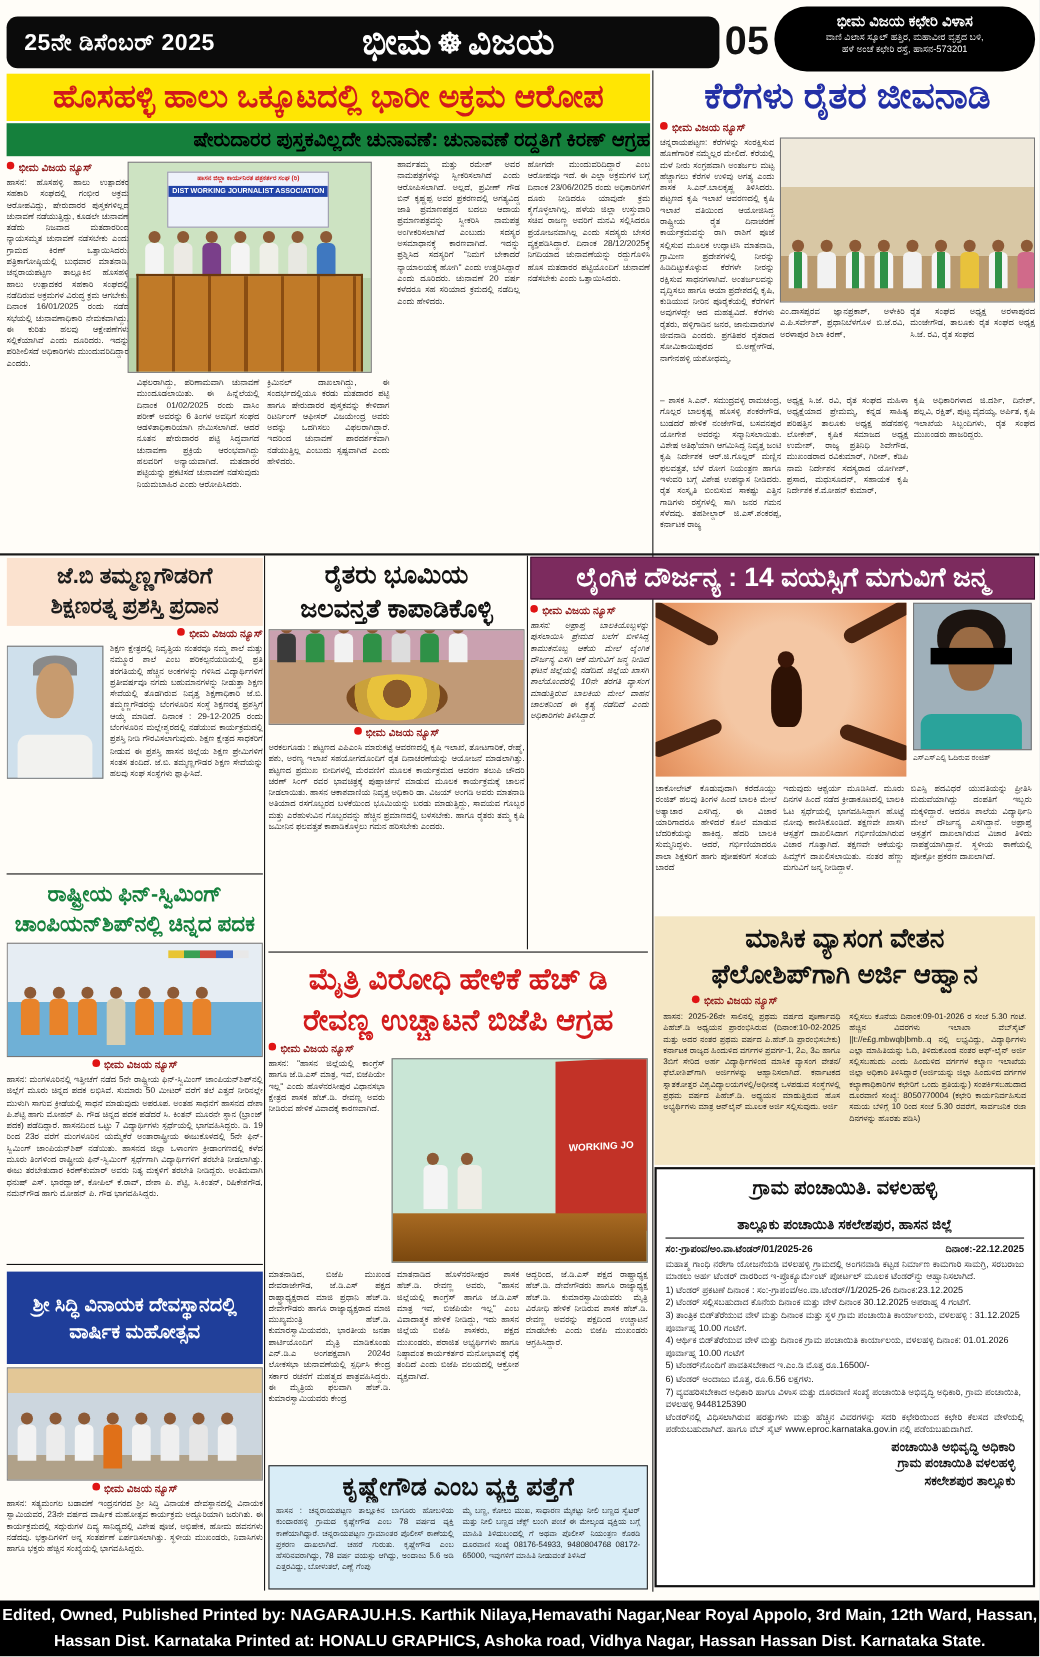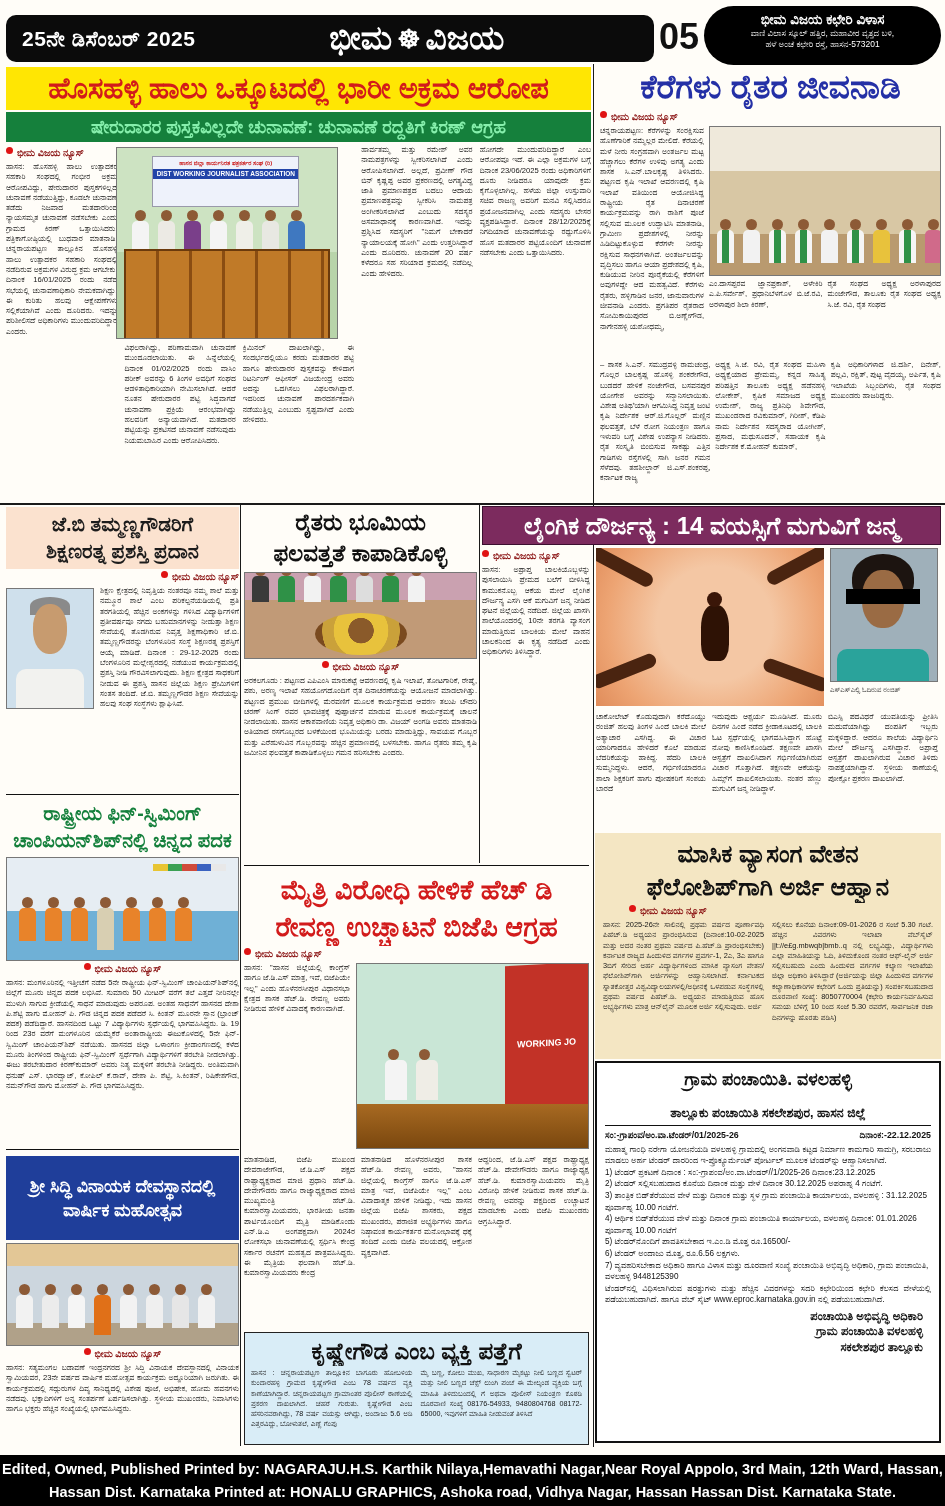--- a/index.html
+++ b/index.html
@@ -16,22 +16,22 @@
   .wheel{font-size:26px;line-height:26px;}
   .pagenum{left:654px;top:14px;width:50px;height:46px;font-size:36px;font-weight:bold;
         display:flex;align-items:center;justify-content:center;color:#111;}
   .office{left:704px;top:6px;width:237px;height:59px;background:#000;border-radius:30px;
         color:#fff;text-align:center;padding-top:6px;box-sizing:border-box;}
   .office .t{font-size:13.5px;font-weight:bold;}
   .office .l{font-size:8.5px;line-height:11px;}
   
   .lead-head{left:6px;top:67px;width:585px;height:43px;background:#ffe603;color:#d21b1b;
         font-size:29px;font-weight:bold;text-align:center;line-height:43px;white-space:nowrap;overflow:hidden;}
-  .lead-sub{left:6px;top:112px;width:585px;height:30px;background:#15803c;color:#86efac;
-        font-size:18px;font-weight:bold;text-align:center;line-height:30px;white-space:nowrap;overflow:hidden;}
+  .lead-sub{left:6px;top:112px;width:585px;height:30px;background:#15803c;color:#000000;
+        font-size:18px;font-weight:bold;text-align:right;line-height:30px;white-space:nowrap;overflow:hidden;}
   .lead-body{left:6px;top:145px;width:585px;height:357px;display:flex;gap:7px;}
   .bcol{flex:1;overflow:hidden;}
   .btext{font-size:7.6px;line-height:10.3px;text-align:justify;color:#141414;}
   .under-photo{padding-top:198px;}
   .byline{display:flex;align-items:flex-start;gap:4px;font-size:9.5px;font-weight:bold;color:#8c1515;
         margin:2px 0 3px 0;white-space:nowrap;}
   .byline .dot{width:7px;height:7px;border-radius:50%;background:#e01414;flex:none;}
   .byline.center{justify-content:center;} .byline.right{justify-content:flex-end;}
   
   .photo{position:relative;overflow:hidden;border:1px solid #777;box-sizing:border-box;}
@@ -250,21 +250,21 @@
     <div class="byline center">
         <span class="dot"></span>
         <span>ಭೀಮ ವಿಜಯ ನ್ಯೂಸ್</span>
       </div>
     <div class="btext" style="height:128px;">ಹಾಸನ: ಸತ್ಯಮಂಗಲ ಬಡಾವಣೆ ಇಂದ್ರನಗರದ ಶ್ರೀ ಸಿದ್ಧಿ ವಿನಾಯಕ ದೇವಸ್ಥಾನದಲ್ಲಿ ವಿನಾಯಕ ಸ್ವಾಮಿಯವರ, 23ನೇ ವರ್ಷದ ವಾರ್ಷಿಕ ಮಹೋತ್ಸವ ಕಾರ್ಯಕ್ರಮ ಅದ್ದೂರಿಯಾಗಿ ಜರುಗಿತು. ಈ ಕಾರ್ಯಕ್ರಮದಲ್ಲಿ ಸದ್ಗುರುಗಳ ದಿವ್ಯ ಸಾನಿಧ್ಯದಲ್ಲಿ ವಿಶೇಷ ಪೂಜೆ, ಅಭಿಷೇಕ, ಹೋಮ ಹವನಗಳು ನಡೆದವು. ಭಕ್ತಾದಿಗಳಿಗೆ ಅನ್ನ ಸಂತರ್ಪಣೆ ಏರ್ಪಡಿಸಲಾಗಿತ್ತು. ಸ್ಥಳೀಯ ಮುಖಂಡರು, ನಿವಾಸಿಗಳು ಹಾಗೂ ಭಕ್ತರು ಹೆಚ್ಚಿನ ಸಂಖ್ಯೆಯಲ್ಲಿ ಭಾಗವಹಿಸಿದ್ದರು.</div>
   </div>
 
   <div class="abs" style="left:244px;top:507px;width:233px;height:356px;overflow:hidden;">
     <div class="hl ryt-hl" style="white-space:normal;">
       <div>ರೈತರು ಭೂಮಿಯ</div>
-      <div>ಫಲವತ್ತತೆ ಕಾಪಾಡಿಕೊಳ್ಳಿ</div>
+      <div>ಜಲವನ್ತತೆ ಕಾಪಾಡಿಕೊಳ್ಳಿ</div>
     </div>
     <div class="photo" style="width:100%;height:87px;margin-top:3px;background:linear-gradient(180deg,#caa1b0 0 32%,#c19a77 32% 100%);box-sizing:border-box;">
       <div class="people" style="left:3%;top:4%;">
         <i class="fig" style="background:#3a3a3a;height:26px"></i>
           <i class="fig" style="background:#2f9147;height:26px"></i>
         <i class="fig" style="background:#f2f2f2;height:26px"></i>
           <i class="fig" style="background:#2f9147;height:26px"></i>
         <i class="fig" style="background:#ddd;height:26px"></i>
           <i class="fig" style="background:#2f9147;height:26px"></i>
         <i class="fig" style="background:#f2f2f2;height:26px"></i>
@@ -279,21 +279,21 @@
   </div>
 
   <div class="abs" style="left:482px;top:506px;width:459px;height:326px;overflow:hidden;">
     <div class="hl sex-hl">ಲೈಂಗಿಕ ದೌರ್ಜನ್ಯ : 14 ವಯಸ್ಸಿಗೆ ಮಗುವಿಗೆ ಜನ್ಮ</div>
     <div style="position:relative;margin-top:3px;height:284px;">
       <div style="position:absolute;left:0;top:0;width:108px;">
         <div class="byline">
             <span class="dot"></span>
             <span>ಭೀಮ ವಿಜಯ ನ್ಯೂಸ್</span>
           </div>
-        <div class="btext" style="height:262px;">ಹಾಸನ: ಅಪ್ರಾಪ್ತ ಬಾಲಕಿಯೊಬ್ಬಳನ್ನು ಪುಸಲಾಯಿಸಿ ಪ್ರೇಮದ ಬಲೆಗೆ ಬೀಳಿಸಿದ್ದ ಕಾಮುಕನೊಬ್ಬ ಆಕೆಯ ಮೇಲೆ ಲೈಂಗಿಕ ದೌರ್ಜನ್ಯ ಎಸಗಿ ಆಕೆ ಮಗುವಿಗೆ ಜನ್ಮ ನೀಡಿದ ಘಟನೆ ಜಿಲ್ಲೆಯಲ್ಲಿ ನಡೆದಿದೆ. ಜಿಲ್ಲೆಯ ಖಾಸಗಿ ಶಾಲೆಯೊಂದರಲ್ಲಿ 10ನೇ ತರಗತಿ ವ್ಯಾಸಂಗ ಮಾಡುತ್ತಿರುವ ಬಾಲಕಿಯ ಮೇಲೆ ವಾಹನ ಚಾಲಕನಿಂದ ಈ ಕೃತ್ಯ ನಡೆದಿದೆ ಎಂದು ಅಧಿಕಾರಿಗಳು ತಿಳಿಸಿದ್ದಾರೆ.</div>
+        <div class="btext" style="height:262px;font-style:italic;">ಹಾಸನ: ಅಪ್ರಾಪ್ತ ಬಾಲಕಿಯೊಬ್ಬಳನ್ನು ಪುಸಲಾಯಿಸಿ ಪ್ರೇಮದ ಬಲೆಗೆ ಬೀಳಿಸಿದ್ದ ಕಾಮುಕನೊಬ್ಬ ಆಕೆಯ ಮೇಲೆ ಲೈಂಗಿಕ ದೌರ್ಜನ್ಯ ಎಸಗಿ ಆಕೆ ಮಗುವಿಗೆ ಜನ್ಮ ನೀಡಿದ ಘಟನೆ ಜಿಲ್ಲೆಯಲ್ಲಿ ನಡೆದಿದೆ. ಜಿಲ್ಲೆಯ ಖಾಸಗಿ ಶಾಲೆಯೊಂದರಲ್ಲಿ 10ನೇ ತರಗತಿ ವ್ಯಾಸಂಗ ಮಾಡುತ್ತಿರುವ ಬಾಲಕಿಯ ಮೇಲೆ ವಾಹನ ಚಾಲಕನಿಂದ ಈ ಕೃತ್ಯ ನಡೆದಿದೆ ಎಂದು ಅಧಿಕಾರಿಗಳು ತಿಳಿಸಿದ್ದಾರೆ.</div>
       </div>
       <div class="photo" style="position:absolute;left:114px;top:0;width:228px;height:158px;background:radial-gradient(circle at 52% 48%,#f4c7a4 0 40%,#eda473 75%,#e08c5a 100%);border:none;">
         <div class="hand" style="left:-8px;top:12px;transform:rotate(28deg);"></div>
         <div class="hand" style="right:-8px;top:10px;transform:rotate(-28deg);"></div>
         <div class="hand" style="left:-6px;bottom:28px;transform:rotate(-22deg);"></div>
         <div class="hand" style="right:-6px;bottom:24px;transform:rotate(20deg);"></div>
         <div class="victim"></div>
       </div>
       <div class="photo" style="position:absolute;left:348px;top:0;width:108px;height:134px;background:#9fb0ba;">
         <div class="acc-hair"></div>

